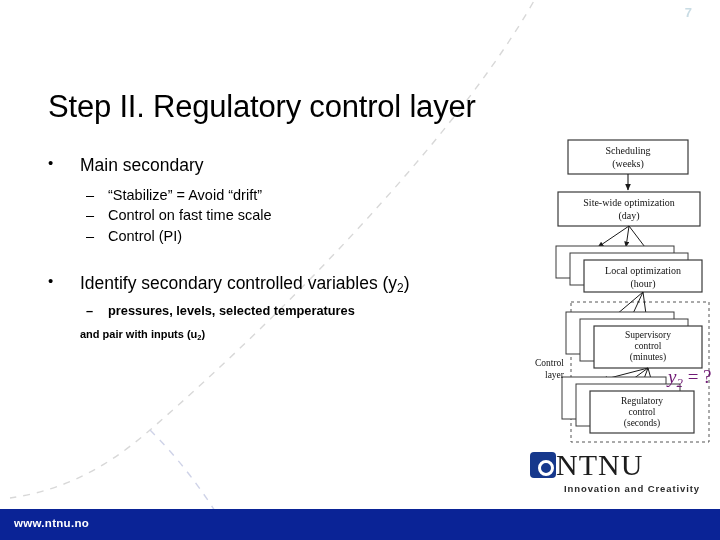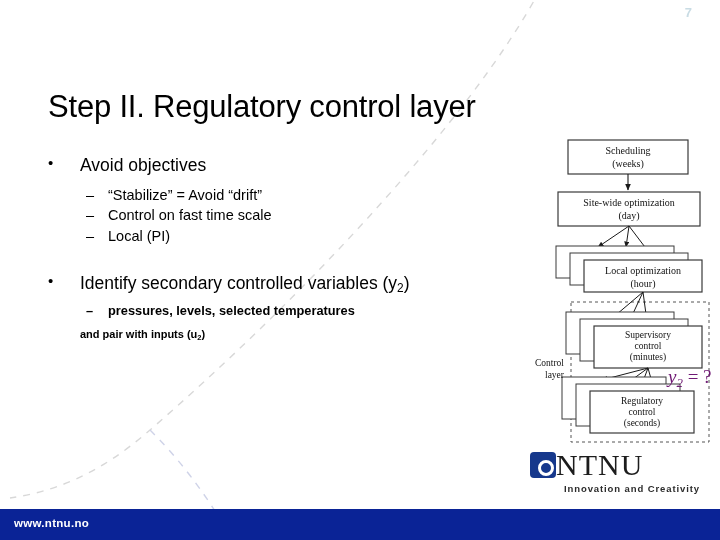--- a/index.html
+++ b/index.html
@@ -183,34 +183,34 @@
   </svg>
 
   <div class="page-number">7</div>
 
   <h1 class="title">Step II. Regulatory control layer</h1>
 
   <div class="body-block">
 
     <div class="lvl1">
       <span class="bullet">•</span>
-      <span>Avoid objectives</span>
+      <span>Main secondary</span>
     </div>
     <div class="gap-b"></div>
     <div class="lvl2">
       <span class="dash">–</span>
       <span>“Stabilize” = Avoid “drift”</span>
     </div>
     <div class="lvl2">
       <span class="dash">–</span>
       <span>Control on fast time scale</span>
     </div>
     <div class="lvl2">
       <span class="dash">–</span>
-      <span>Local (PI)</span>
+      <span>Control (PI)</span>
     </div>
 
     <div class="gap-a"></div>
 
     <div class="lvl1">
       <span class="bullet">•</span>
       <span>Identify secondary controlled variables (y</span><sub>2</sub><span>)</span>
     </div>
     <div class="gap-b"></div>
     <div class="lvl2 small">

